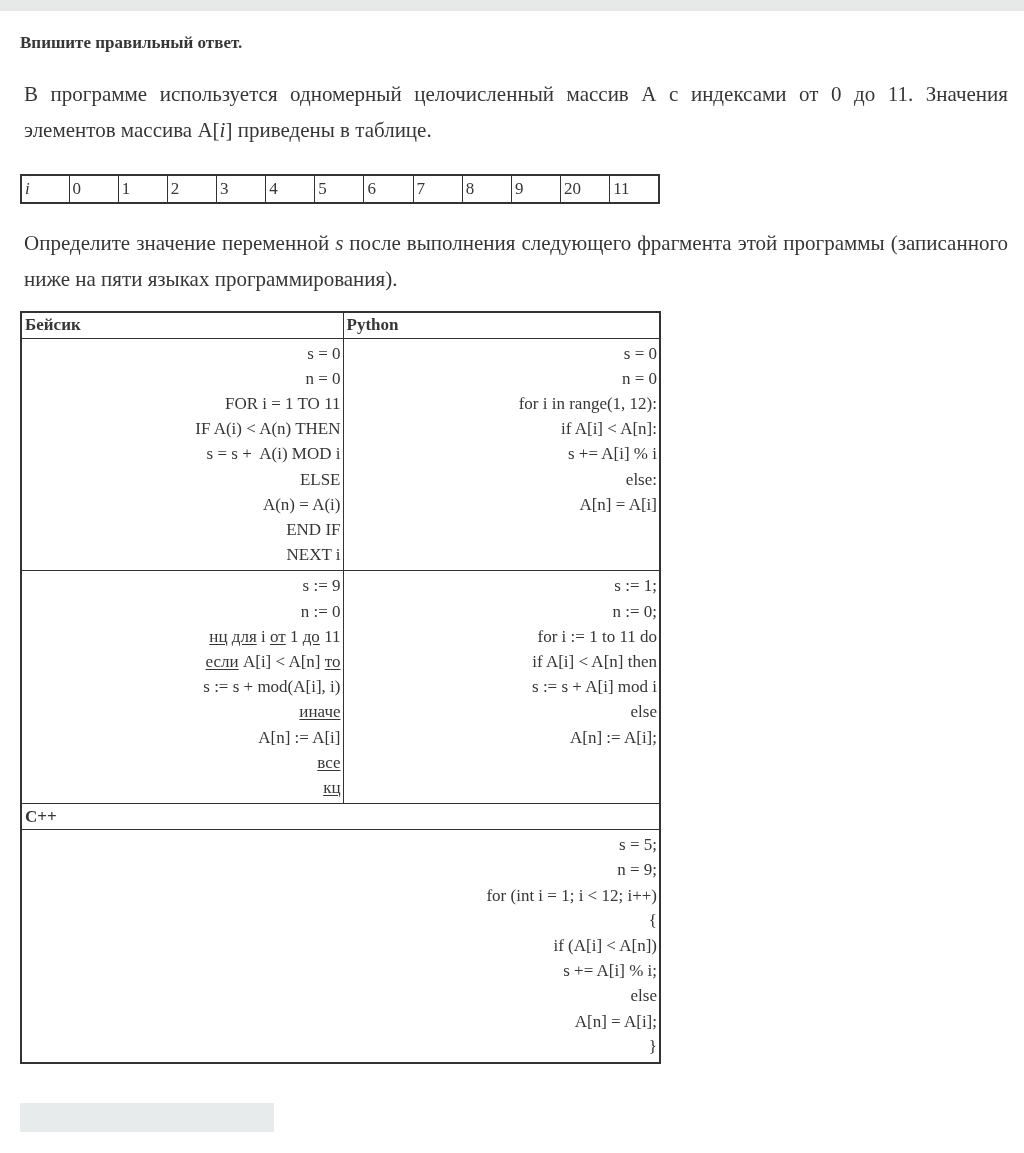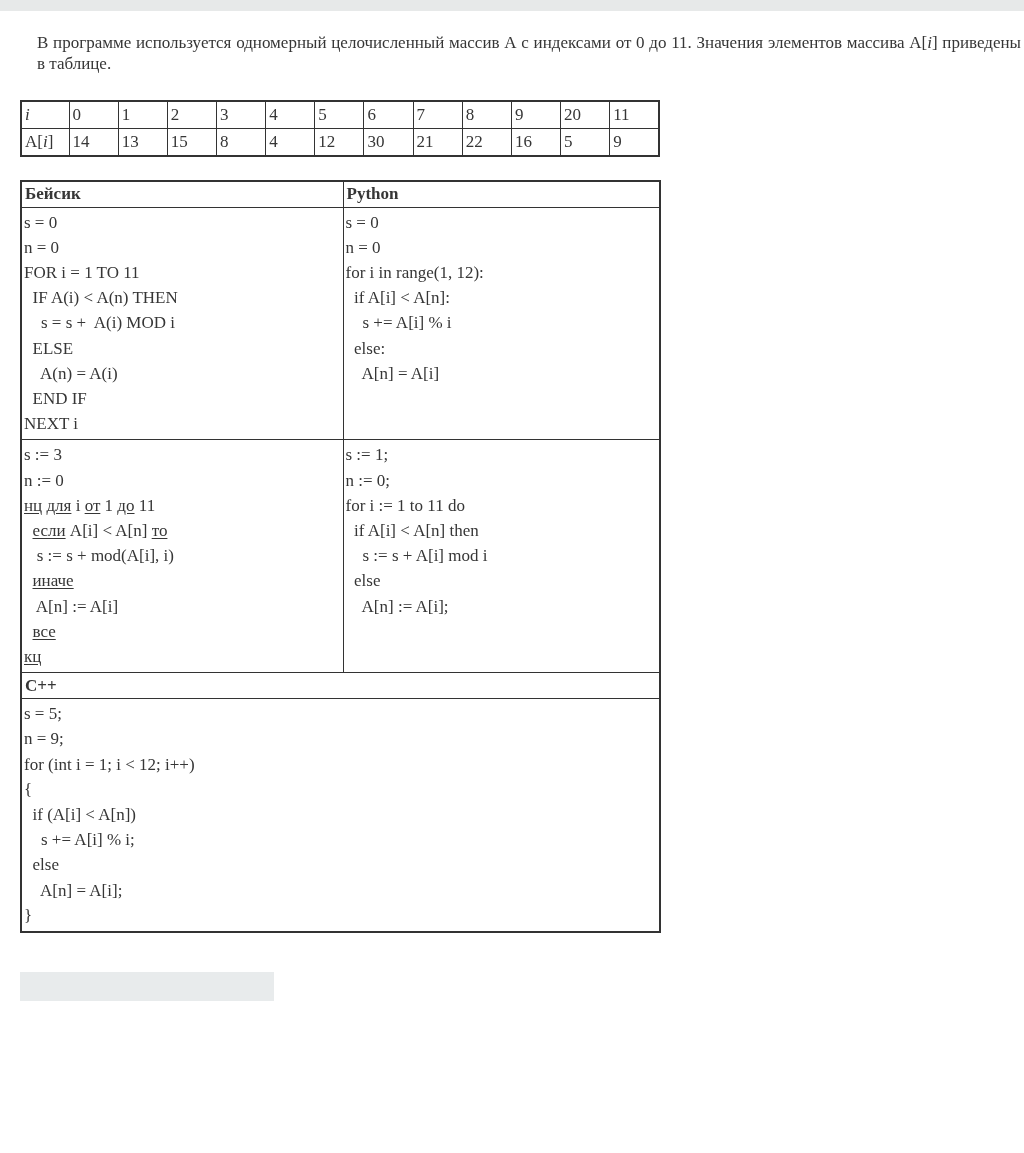--- a/index.html
+++ b/index.html
@@ -20,23 +20,23 @@
   .content {
     padding: 0 20px;
   }
   .heading {
     margin: 19px 0 0 0;
     font-size: 17px;
     font-weight: bold;
     line-height: 25px;
   }
   .para {
-    margin: 21px 0 0 17px;
-    font-size: 17px;
-    line-height: 21px;
+    margin: 21px 0 0 4px;
+    font-size: 21px;
+    line-height: 36px;
     text-align: justify;
     width: 984px;
   }
   
   table.array-table {
     margin-top: 26px;
     border-collapse: collapse;
     table-layout: fixed;
     width: 640px;
     border: 2px solid #333;
@@ -46,39 +46,40 @@
     font-size: 17px;
     line-height: 26px;
     height: 27px;
     padding: 0 2px 0 3px;
     vertical-align: middle;
     overflow: hidden;
   }
   table.array-table td.label-cell { width: 48px; }
   
   table.code-table {
-    margin-top: 23px;
+    margin-top: 14px;
     border-collapse: collapse;
     table-layout: fixed;
     width: 641px;
     border: 2px solid #333;
   }
   table.code-table th {
     border: 1.5px solid #333;
     font-size: 17px;
     font-weight: bold;
     text-align: left;
     height: 26px;
     padding: 0 2px 0 3px;
     vertical-align: middle;
   }
   table.code-table td {
     border: 1.5px solid #333;
     vertical-align: top;
     padding: 2px 2px 3px 2px;
+    text-align: right;
   }
   table.code-table td .code-line {
     white-space: pre;
     font-size: 17px;
     line-height: 25.2px;
   }
   table.code-table col.c1 { width: 322px; }
   
   .answer-input {
     display: block;
@@ -94,58 +95,45 @@
   }
   u { text-underline-offset: 2px; }
 </style>
 </head>
 <body>
 
 <div class="topbar"></div>
 
 <div class="content">
 
+  <div class="heading">Впишите правильный ответ.</div>
 
   <p class="para"><span>В программе используется одномерный целочисленный массив  А с индексами от 0 до 11. Значения элементов массива  А[</span><i>i</i><span>] приведены в таблице.</span></p>
 
   <table class="array-table">
     <tbody>
       <tr>
         <td class="label-cell"><i>i</i></td>
       <td>0</td>
           <td>1</td>
           <td>2</td>
           <td>3</td>
           <td>4</td>
           <td>5</td>
           <td>6</td>
           <td>7</td>
           <td>8</td>
           <td>9</td>
           <td>20</td>
           <td>11</td>
         </tr>
-      <tr>
-        <td class="label-cell"><span>A[</span><i>i</i><span>]</span></td>
-      <td>14</td>
-          <td>13</td>
-          <td>15</td>
-          <td>8</td>
-          <td>4</td>
-          <td>12</td>
-          <td>30</td>
-          <td>21</td>
-          <td>22</td>
-          <td>16</td>
-          <td>5</td>
-          <td>9</td>
-        </tr>
     </tbody>
   </table>
 
+  <p class="para"><span>Определите значение переменной </span><i>s</i><span> после выполнения следующего фрагмента этой программы (записанного ниже на пяти языках программирования).</span></p>
 
   <table class="code-table">
     <colgroup>
         <col class="c1">
         <col class="c2">
       </colgroup>
     <tbody>
       <tr>
         <th>Бейсик</th>
         <th>Python</th>
@@ -167,21 +155,21 @@
             <div class="code-line">n = 0</div>
             <div class="code-line">for i in range(1, 12):</div>
             <div class="code-line">  if A[i] &lt; A[n]:</div>
             <div class="code-line">    s += A[i] % i</div>
             <div class="code-line">  else:</div>
             <div class="code-line">    A[n] = A[i]</div>
           </td>
       </tr>
       <tr>
         <td>
-            <div class="code-line">s := 3</div>
+            <div class="code-line">s := 9</div>
             <div class="code-line">n := 0</div>
             <div class="code-line"><u>нц</u> <u>для</u> i <u>от</u> 1 <u>до</u> 11</div>
             <div class="code-line">  <u>если</u> A[i] &lt; A[n] <u>то</u></div>
             <div class="code-line">   s := s + mod(A[i], i)</div>
             <div class="code-line">  <u>иначе</u></div>
             <div class="code-line">   A[n] := A[i]</div>
             <div class="code-line">  <u>все</u></div>
             <div class="code-line"><u>кц</u></div>
           </td>
         <td>

